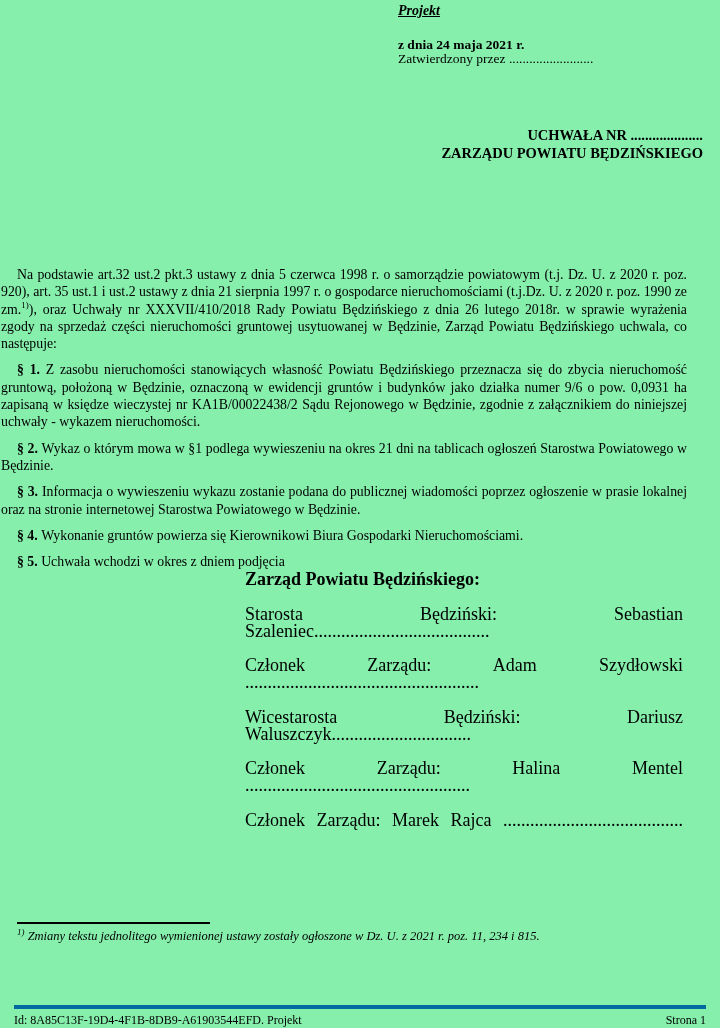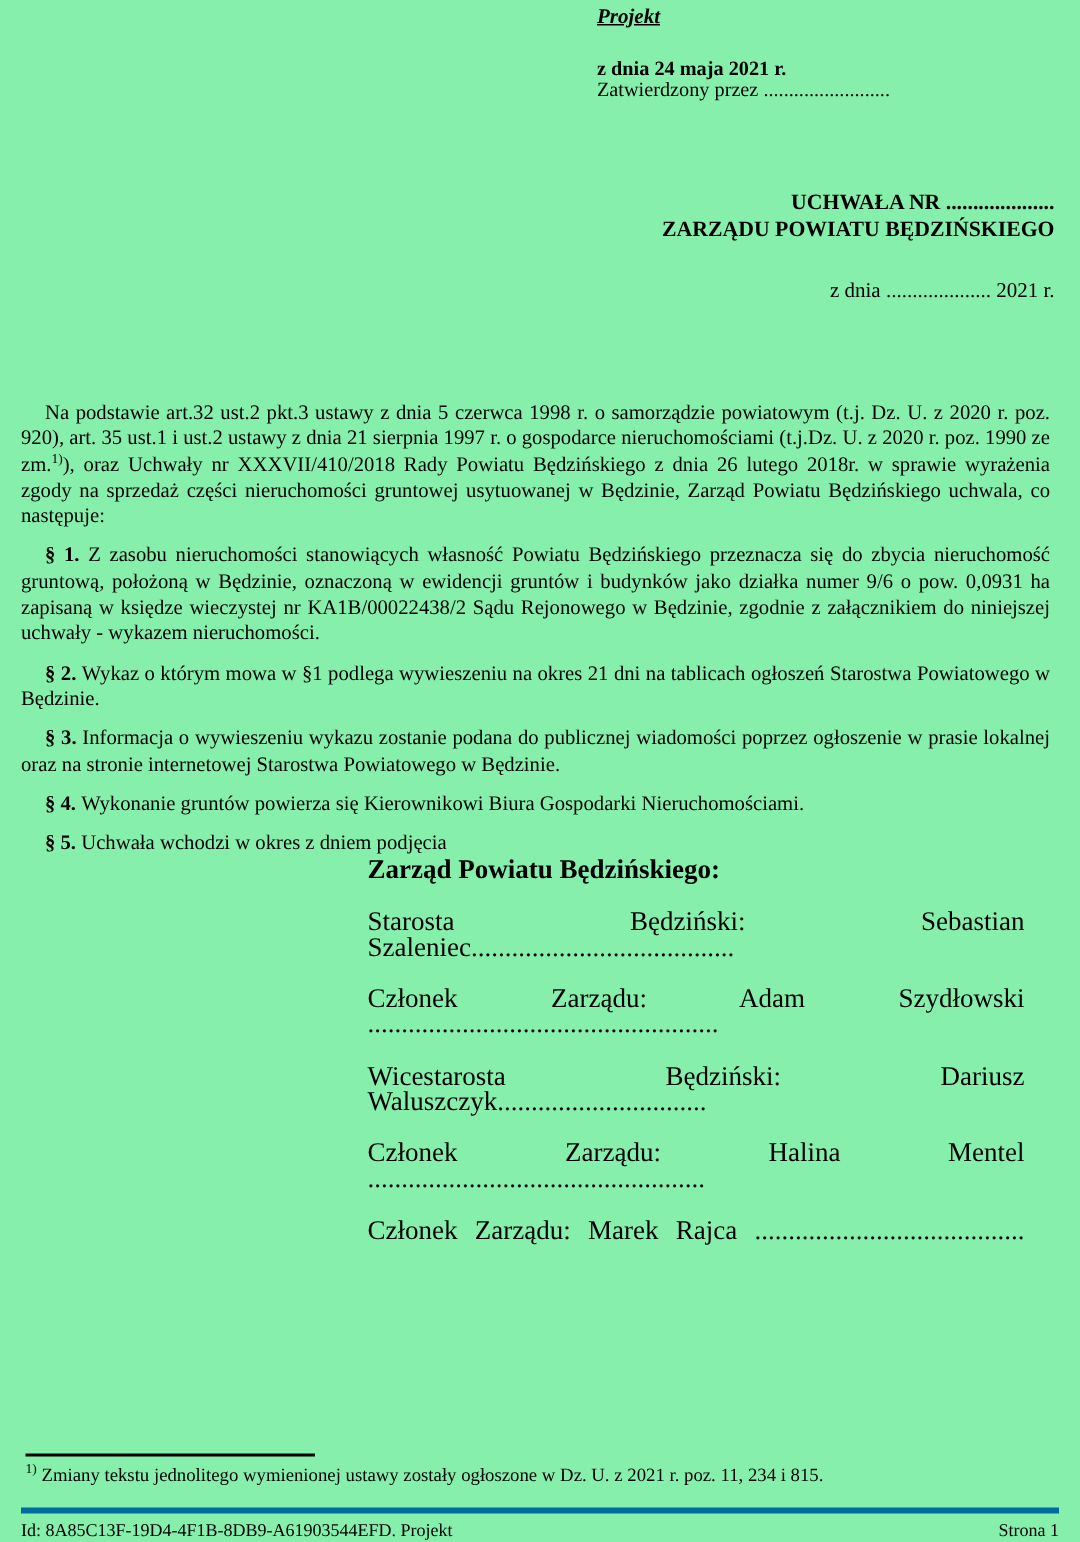--- a/index.html
+++ b/index.html
@@ -58,21 +58,21 @@
   .subject {
     margin-top: 20px;
     font-weight: bold;
     font-size: 14px;
     line-height: 17.5px;
   }
 
   
   .body-block {
     position: absolute;
-    left: 14px;
+    left: 1px;
     top: 266px;
     width: 686px;
     font-size: 13.8px;
     line-height: 17.3px;
     text-align: justify;
     font-family: Liberation Serif, serif;
   }
   .para { text-indent: 16px; }
   .para + .para { margin-top: 9px; }
   .para-label { font-weight: bold; }
@@ -101,24 +101,25 @@
     text-align: justify;
     text-align-last: justify;
     white-space: normal;
   }
   .sig-row:first-of-type { margin-top: 6px; }
 
   
   .footnote-block {
     position: absolute;
     left: 17px;
-    top: 969px;
+    top: 922px;
     width: 686px;
     font-size: 12.5px;
     line-height: 15px;
+    font-style: italic;
   }
   .footnote-rule {
     width: 193px;
     border-top: 2px solid #000000;
     margin-bottom: 5px;
   }
 
   
   .footer {
     position: absolute;
@@ -140,21 +141,20 @@
 
   <div class="hdr-right">
     <span class="projekt">Projekt</span>
     <div class="hdr-date">z dnia 24 maja 2021 r.</div>
     <div class="hdr-approved">Zatwierdzony przez .........................</div>
   </div>
 
   <div class="title-block">
     <div class="title-line">UCHWAŁA NR ....................</div>
     <div class="title-line">ZARZĄDU POWIATU BĘDZIŃSKIEGO</div>
-    <div class="title-date">z dnia .................... 2021 r.</div>
   </div>
 
   <div class="body-block">
     <p class="para"><span>Na podstawie art.32 ust.2 pkt.3 ustawy z dnia 5 czerwca 1998 r. o samorządzie powiatowym (t.j. Dz. U. z 2020 r. poz. 920), art. 35 ust.1 i ust.2 ustawy z dnia 21 sierpnia 1997 r. o gospodarce nieruchomościami (t.j.Dz. U. z 2020 r. poz. 1990 ze zm.</span><sup class="fn-ref">1)</sup><span>), oraz Uchwały nr XXXVII/410/2018 Rady Powiatu Będzińskiego z dnia 26 lutego 2018r. w sprawie wyrażenia zgody na sprzedaż części nieruchomości gruntowej usytuowanej w Będzinie, Zarząd Powiatu Będzińskiego uchwala, co następuje:</span></p>
 
     <p class="para"><span class="para-label">§ 1.</span><span>Z zasobu nieruchomości stanowiących własność Powiatu Będzińskiego przeznacza się do zbycia nieruchomość gruntową, położoną w Będzinie, oznaczoną w ewidencji gruntów i budynków jako działka numer 9/6 o pow. 0,0931 ha zapisaną w księdze wieczystej nr KA1B/00022438/2 Sądu Rejonowego w Będzinie, zgodnie z załącznikiem do niniejszej uchwały - wykazem nieruchomości.</span></p>
 
     <p class="para"><span class="para-label">§ 2.</span><span>Wykaz o którym mowa w §1 podlega wywieszeniu na okres 21 dni na tablicach ogłoszeń Starostwa Powiatowego w Będzinie.</span></p>
 
     <p class="para"><span class="para-label">§ 3.</span><span>Informacja o wywieszeniu wykazu zostanie podana do publicznej wiadomości poprzez ogłoszenie w prasie lokalnej oraz na stronie internetowej Starostwa Powiatowego w Będzinie.</span></p>

